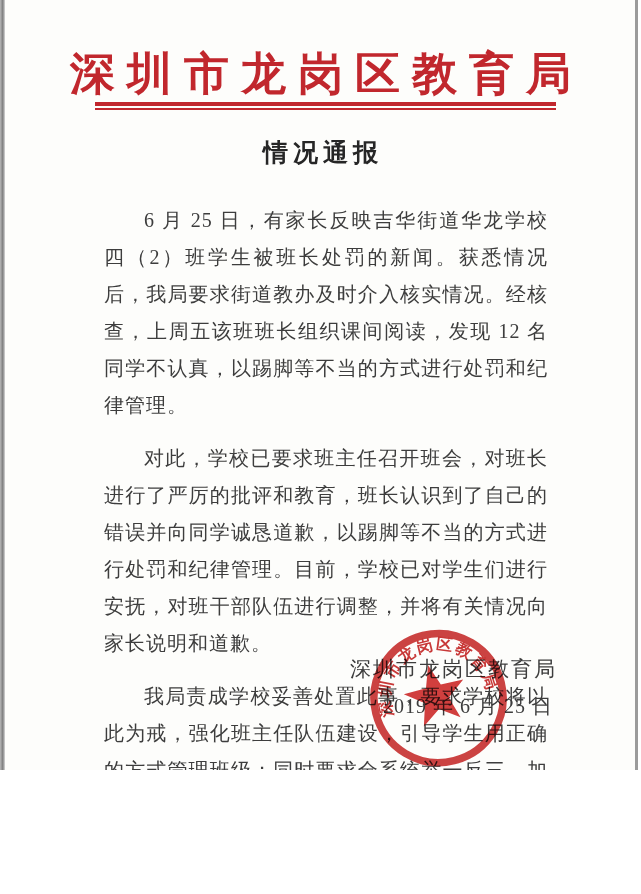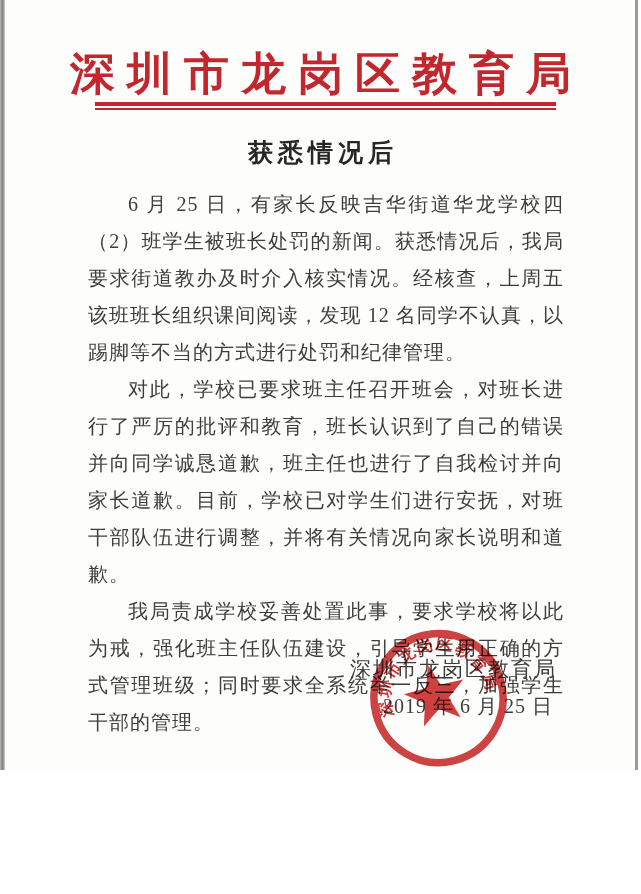--- a/index.html
+++ b/index.html
@@ -38,21 +38,21 @@
     color:#262626;
     font-family:"Liberation Sans","DejaVu Sans",sans-serif;
   }
   .body-text{
     position:absolute;top:186px;left:88px;width:476px;
     font-size:20px;line-height:37px;
     letter-spacing:1px;
     color:#3d3d3d;
     text-align:justify;
   }
-  .body-text p{margin:0;text-indent:2em;}
+  .body-text p{margin:16px;text-indent:2em;}
   .signature{
     position:absolute;top:655px;right:84px;
     font-size:21px;letter-spacing:2px;color:#3d3d3d;
     z-index:1;
   }
   .sig-date{
     position:absolute;top:693px;right:88px;
     font-size:20px;letter-spacing:1px;color:#3d3d3d;
     z-index:1;
   }
@@ -81,25 +81,25 @@
 
 <div class="page">
 
   <div class="edge edge-left"></div>
   <div class="edge edge-right"></div>
   <div class="edge edge-right-white"></div>
 
   <div class="letterhead">深圳市龙岗区教育局</div>
   <div class="red-rule"></div>
 
-  <h1 class="doc-title">获悉情况后</h1>
+  <h1 class="doc-title">情况通报</h1>
 
   <div class="body-text">
     <p>6 月 25 日，有家长反映吉华街道华龙学校四（2）班学生被班长处罚的新闻。获悉情况后，我局要求街道教办及时介入核实情况。经核查，上周五该班班长组织课间阅读，发现 12 名同学不认真，以踢脚等不当的方式进行处罚和纪律管理。</p>
-    <p>对此，学校已要求班主任召开班会，对班长进行了严厉的批评和教育，班长认识到了自己的错误并向同学诚恳道歉，班主任也进行了自我检讨并向家长道歉。目前，学校已对学生们进行安抚，对班干部队伍进行调整，并将有关情况向家长说明和道歉。</p>
+    <p>对此，学校已要求班主任召开班会，对班长进行了严厉的批评和教育，班长认识到了自己的错误并向同学诚恳道歉，以踢脚等不当的方式进行处罚和纪律管理。目前，学校已对学生们进行安抚，对班干部队伍进行调整，并将有关情况向家长说明和道歉。</p>
     <p>我局责成学校妥善处置此事，要求学校将以此为戒，强化班主任队伍建设，引导学生用正确的方式管理班级；同时要求全系统举一反三，加强学生干部的管理。</p>
   </div>
 
   <div class="signature">深圳市龙岗区教育局</div>
   <div class="sig-date">2019 年 6 月 25 日</div>
 
   <div class="seal">
     <svg width="172" height="172" viewBox="0 0 160 160" xmlns="http://www.w3.org/2000/svg">
       <defs>
         <path id="sealArc" d="M 35.7 89.8 A 45 45 0 1 1 124.3 89.8" fill="none"></path>

